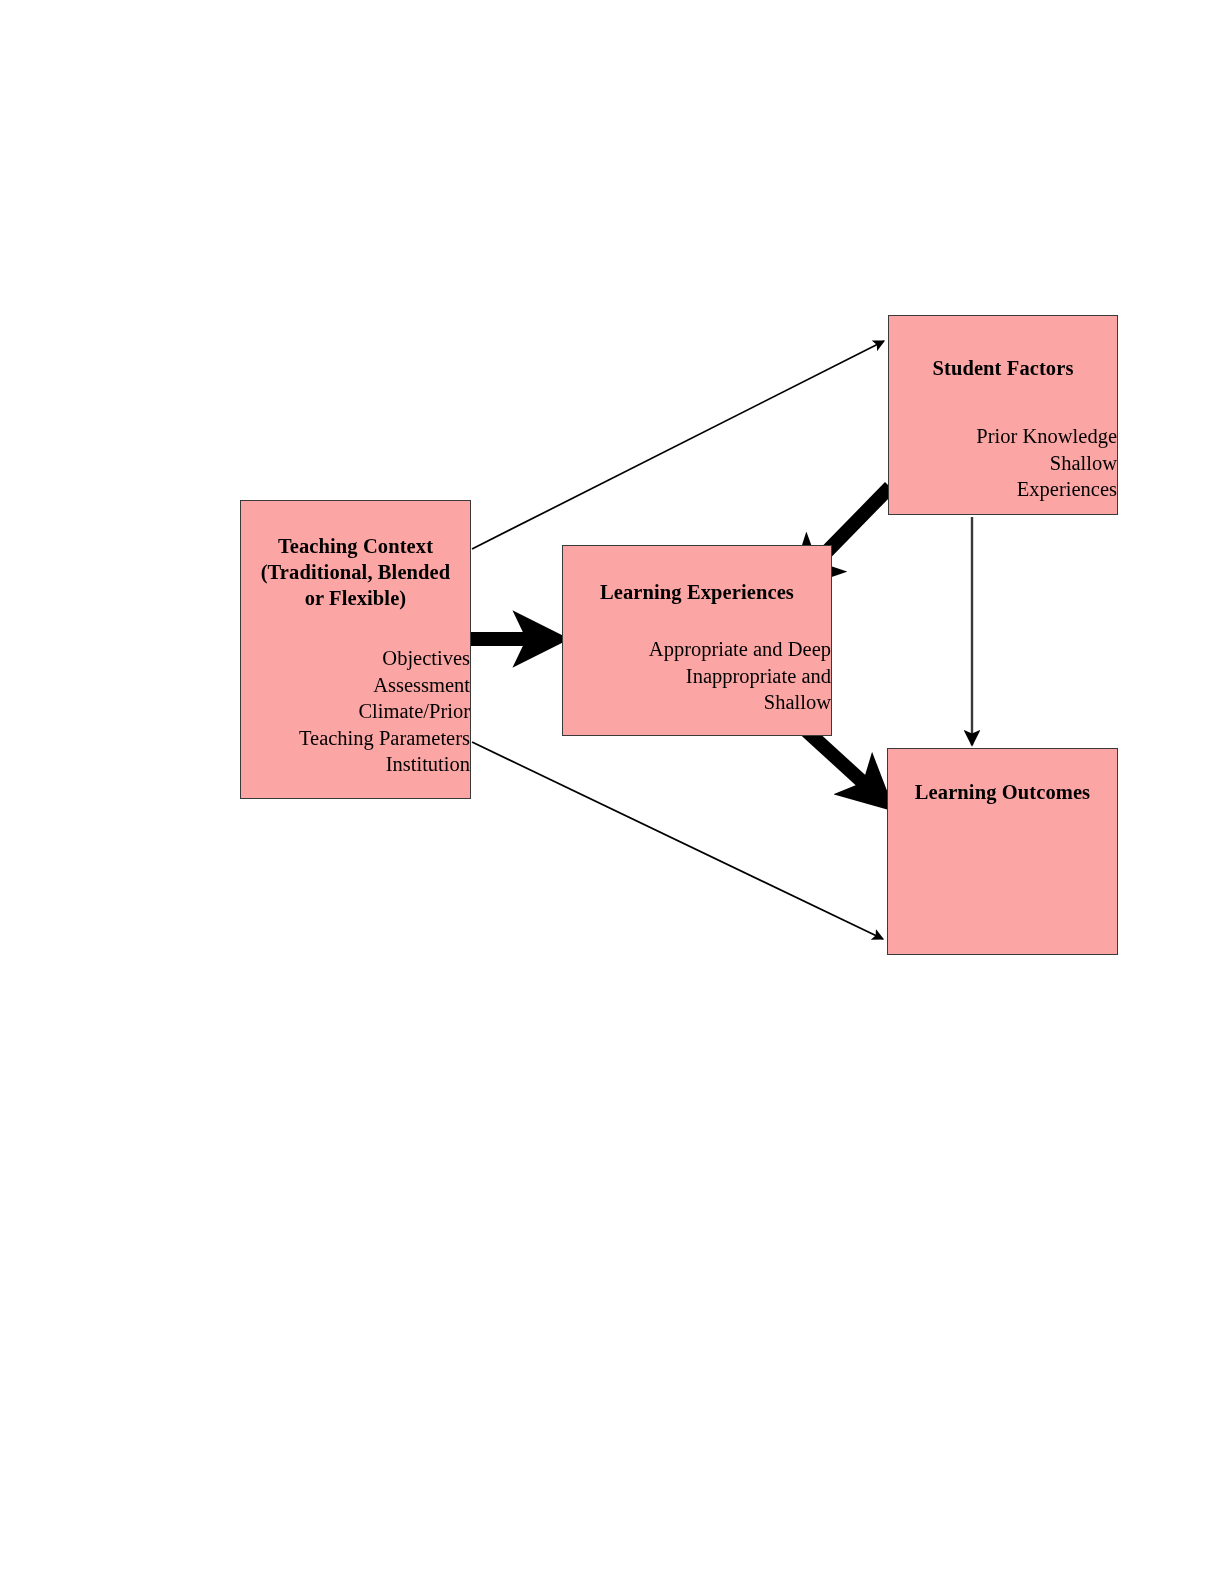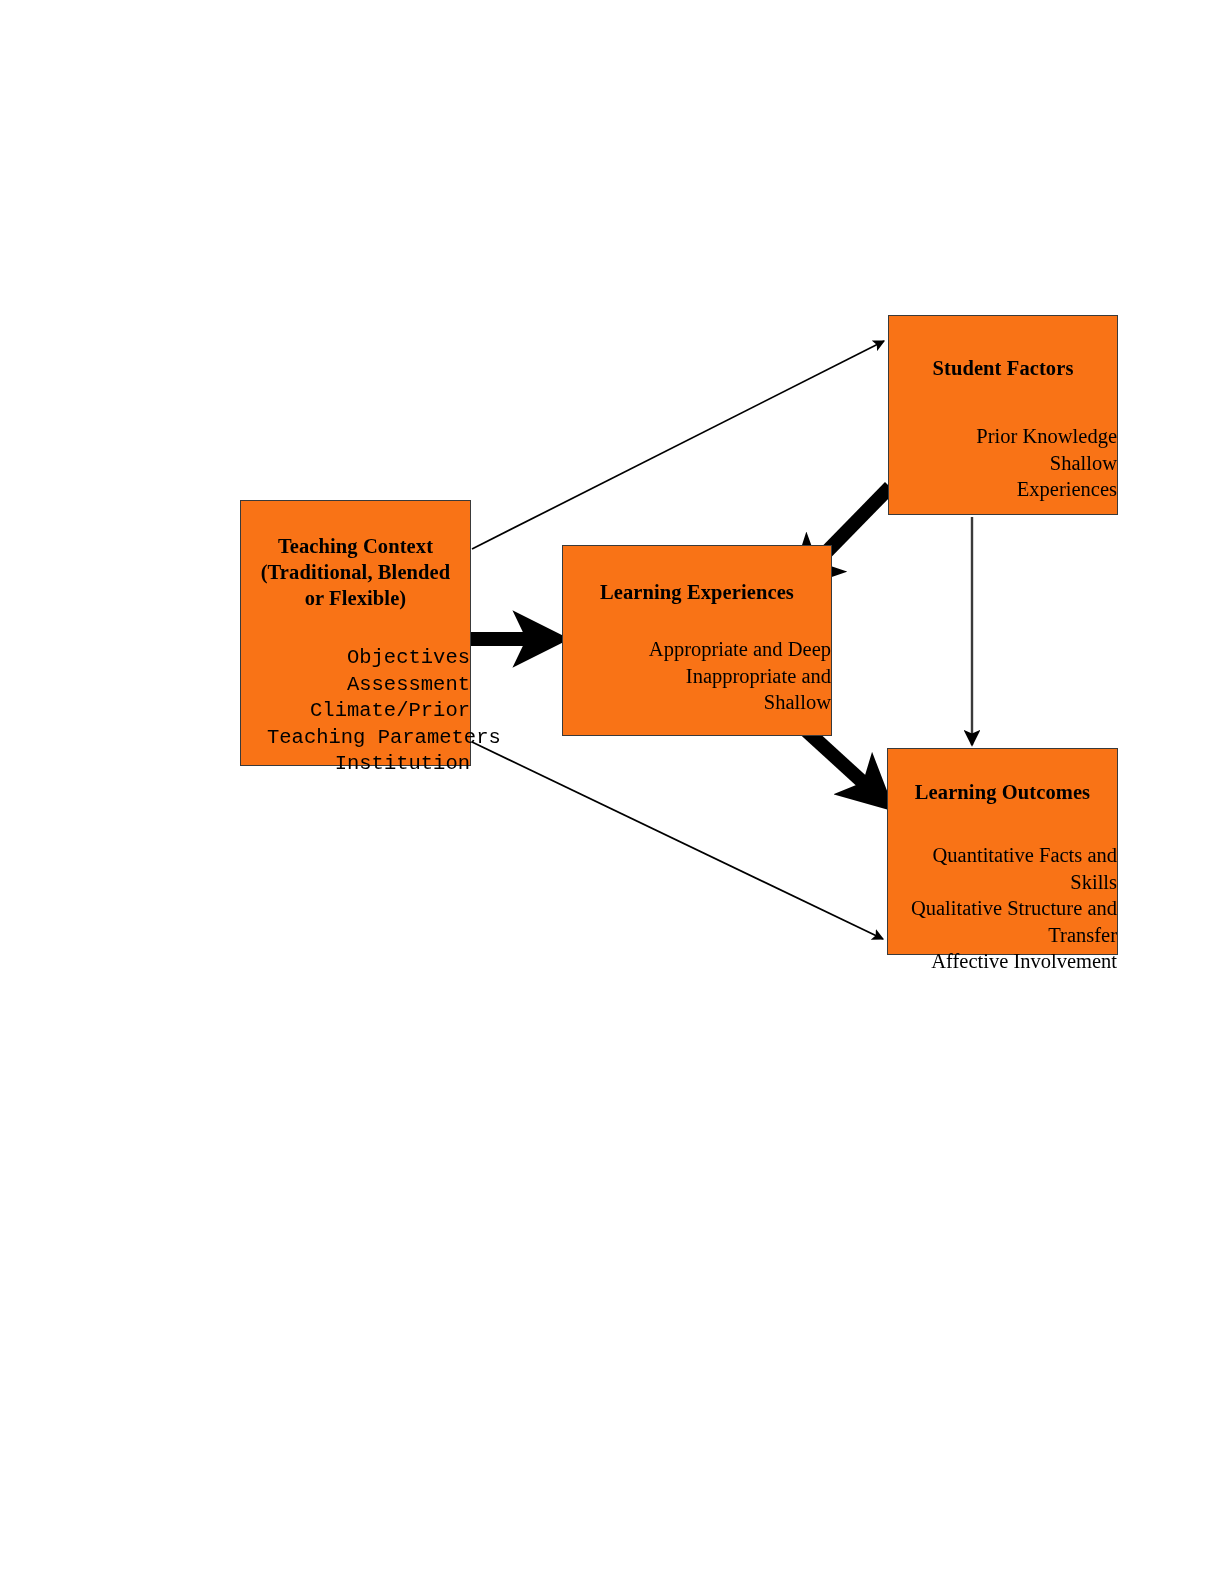--- a/index.html
+++ b/index.html
@@ -27,21 +27,21 @@
     left: 0;
     top: 0;
     width: 1225px;
     height: 1585px;
     pointer-events: none;
   }
   .node-box {
     position: absolute;
     box-sizing: border-box;
     border: 1.6px solid #3a3a3a;
-    background: #f97316;
+    background: #fca5a5;
     padding: 0;
   }
   .node-title {
     display: block;
     text-align: center;
     font-weight: bold;
     font-size: 20.5px;
     line-height: 26px;
     letter-spacing: 0.1px;
   }
@@ -52,29 +52,28 @@
     font-weight: normal;
     text-align: right;
   }
   .node-items .node-item {
     display: block;
     white-space: nowrap;
   }
 
   
   #node-teaching-context {
-    left: 240px;  top: 500px;  width: 231px;  height: 266px;
+    left: 240px;  top: 500px;  width: 231px;  height: 299px;
   }
   #node-teaching-context .node-title {
     margin-top: 32px;
   }
   #node-teaching-context .node-items {
     margin-top: 34px;
     margin-left: 26px;
-    font-family: Liberation Mono, monospace;
   }
 
   #node-learning-experiences {
     left: 562px; top: 545px; width: 270px; height: 191px;
   }
   #node-learning-experiences .node-title {
     margin-top: 33px;
   }
   #node-learning-experiences .node-items {
     margin-top: 31px;
@@ -159,22 +158,15 @@
     <span class="node-title">Student Factors</span>
     <span class="node-items">
       <span class="node-item">Prior Knowledge</span>
       <span class="node-item">Shallow</span>
       <span class="node-item">Experiences</span>
     </span>
   </div>
 
   <div class="node-box" id="node-learning-outcomes">
     <span class="node-title">Learning Outcomes</span>
-    <span class="node-items">
-      <span class="node-item">Quantitative Facts and</span>
-      <span class="node-item">Skills</span>
-      <span class="node-item">Qualitative Structure and</span>
-      <span class="node-item">Transfer</span>
-      <span class="node-item">Affective Involvement</span>
-    </span>
   </div>
 
 </div>
 
 </body></html>

